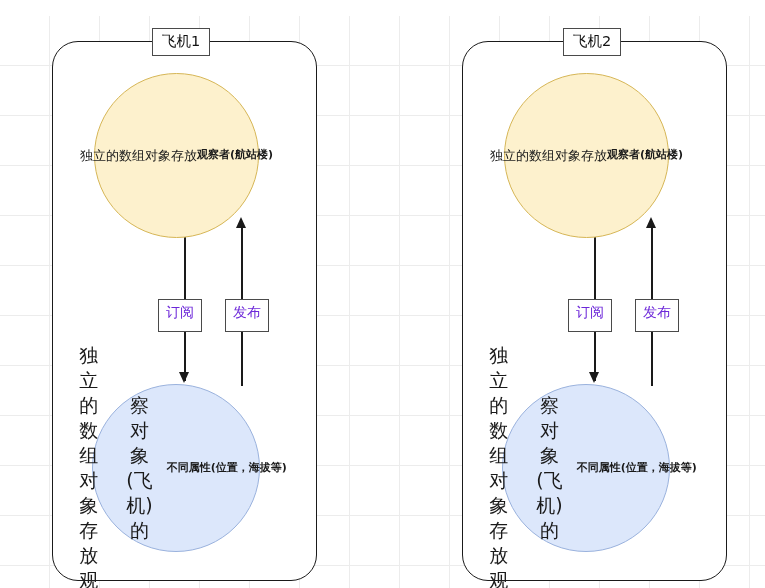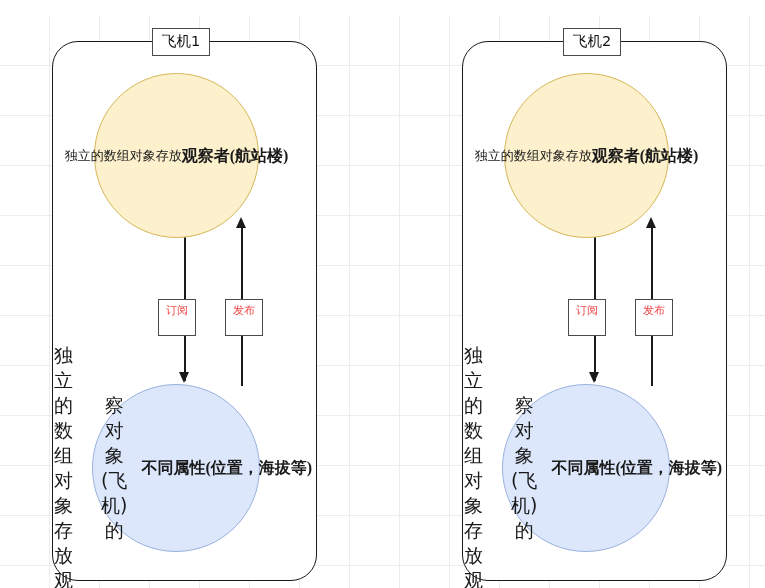--- a/index.html
+++ b/index.html
@@ -77,22 +77,21 @@
     border: 1.2px solid #9ab2dd;
   }
   .node .line {
     color: #1a1a1a;
     font-size: 13px;
     line-height: 1.32;
     white-space: nowrap;
   }
   .node .line.strong {
     font-weight: bold;
-    font-size: 16px;
-    font-family: Liberation Serif, serif;
+    font-size: 11px;
   }
   .node .wrapline {
     color: #1a1a1a;
     font-size: 19px;
     line-height: 1.32;
     padding: 0 14px;
   }
 
   
   .arrow-shaft {
@@ -117,24 +116,24 @@
     border-right: 5.5px solid transparent;
     border-bottom: 11px solid #1a1a1a;
   }
 
   
   .edge-label {
     position: absolute;
     box-sizing: border-box;
     border: 1.3px solid #4a4a4a;
     background: #ffffff;
-    color: #ef4444;
-    font-size: 11px;
+    color: #6d28d9;
+    font-size: 14px;
     line-height: 1;
-    padding: 5px 7px 19px 7px;
+    padding: 5px 7px 12px 7px;
     white-space: nowrap;
     z-index: 4;
   }
 </style>
 </head>
 <body>
 
 <div id="canvas">
 
   <div class="group">

